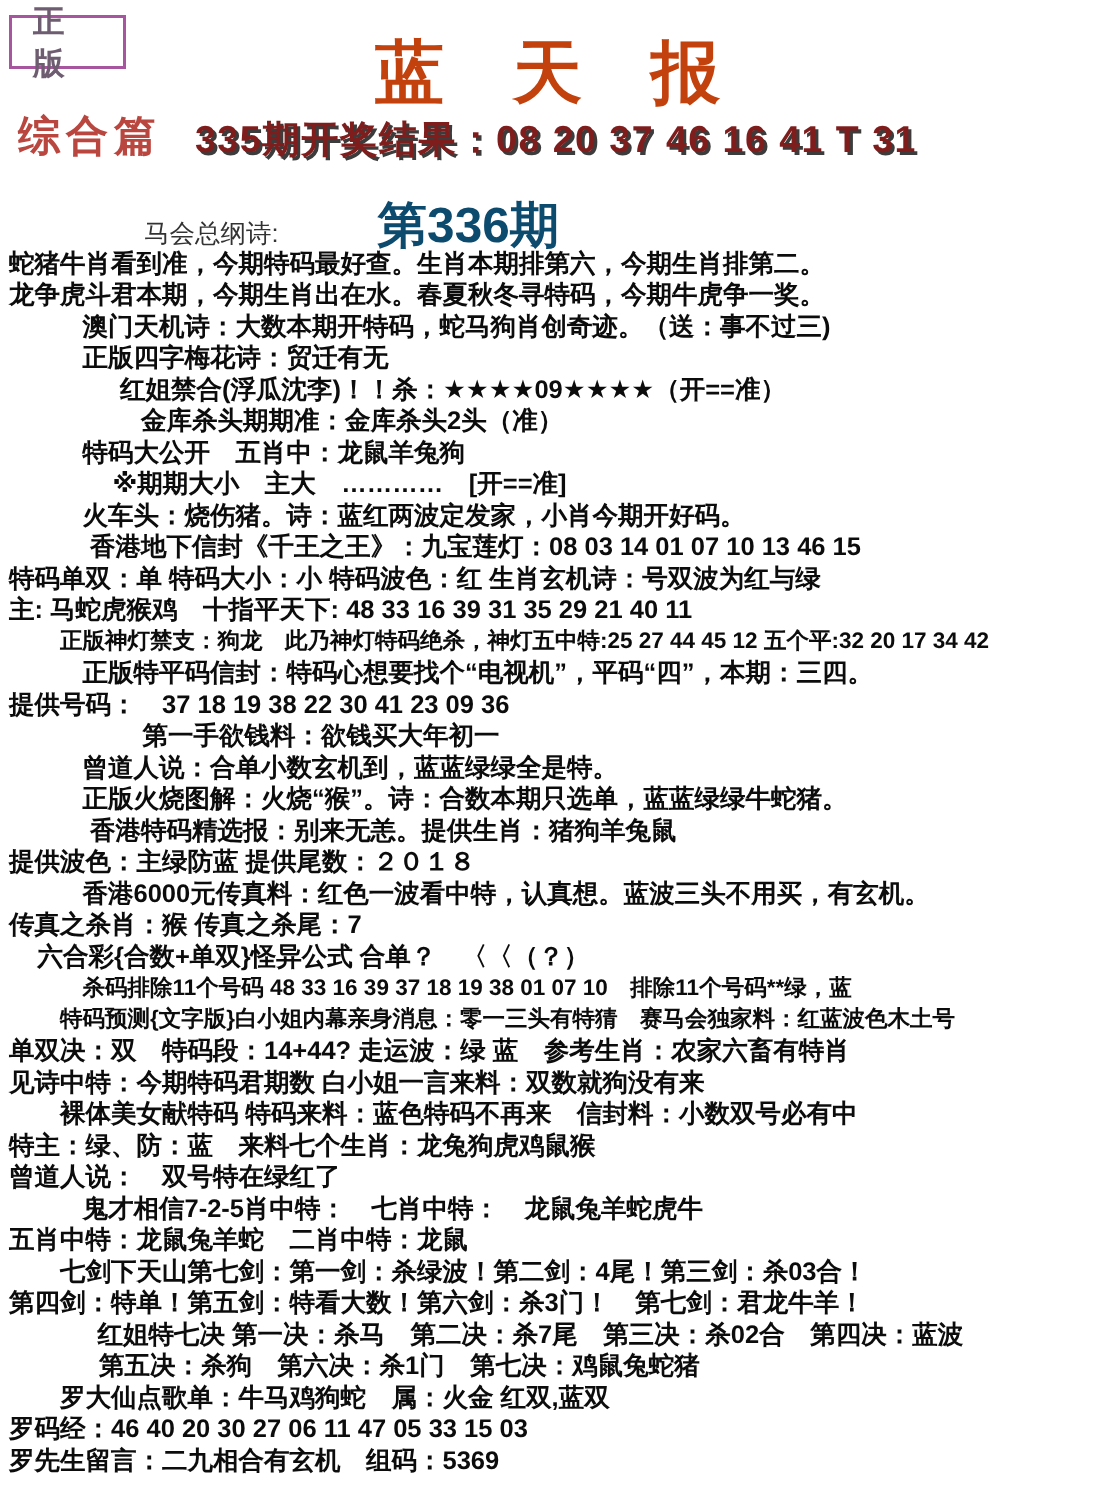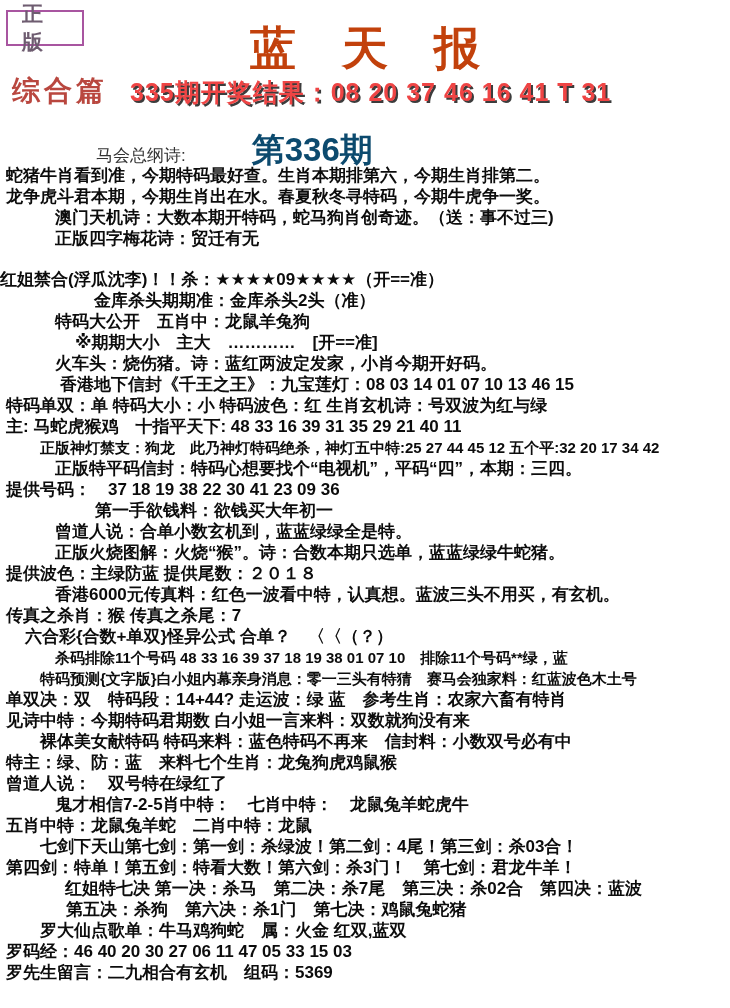--- a/index.html
+++ b/index.html
@@ -27,21 +27,21 @@
     letter-spacing:46px;text-indent:46px;
     white-space:nowrap;
   }
   .section-tag{
     position:absolute;left:12px;top:72px;
     color:#b9473f;font-size:28px;font-weight:700;
     letter-spacing:4px;
   }
   .result-line{
     position:absolute;left:130px;top:76px;
-    color:#ef4444;font-size:25px;font-weight:800;
+    color:#7f1d1d;font-size:25px;font-weight:800;
     text-shadow:2px 2px 0 #3c3c3c;
     white-space:nowrap;letter-spacing:1px;
   }
   
   .issue-row{
     position:absolute;left:0;top:130px;width:730px;height:38px;
     display:flex;align-items:flex-end;
   }
   .issue-label{margin-left:96px;font-size:17px;line-height:24px;color:#333;}
   .issue-title{margin-left:66px;font-size:33px;font-weight:700;line-height:36px;color:#0c4a6e;}
@@ -57,21 +57,21 @@
   .small{font-size:15px;}
   .i0{padding-left:6px;}
   .i25{padding-left:25px;}
   .i30{padding-left:30px;margin-left:36px;}
   .i40{padding-left:40px;}
   .i55{padding-left:55px;}
   .i60{padding-left:60px;}
   .i65{padding-left:65px;}
   .i70{padding-left:94px;}
   .i75{padding-left:75px;}
-  .i80{margin-top:20px;}
+  .i80{padding-left:80px;}
   .i95{padding-left:95px;}
 </style>
 </head>
 <body>
 
 <div class="page">
 
   <div class="badge">正版</div>
 
   <div class="masthead-title">蓝天报</div>
@@ -97,20 +97,21 @@
     <div class="line i55">火车头：烧伤猪。诗：蓝红两波定发家，小肖今期开好码。</div>
     <div class="line i60">香港地下信封《千王之王》：九宝莲灯：08 03 14 01 07 10 13 46 15</div>
     <div class="line i0">特码单双：单 特码大小：小 特码波色：红 生肖玄机诗：号双波为红与绿</div>
     <div class="line i0">主: 马蛇虎猴鸡　十指平天下: 48 33 16 39 31 35 29 21 40 11</div>
     <div class="line i40 small">正版神灯禁支：狗龙　此乃神灯特码绝杀，神灯五中特:25 27 44 45 12 五个平:32 20 17 34 42</div>
     <div class="line i55">正版特平码信封：特码心想要找个“电视机”，平码“四”，本期：三四。</div>
     <div class="line i0">提供号码：　37 18 19 38 22 30 41 23 09 36</div>
     <div class="line i95">第一手欲钱料：欲钱买大年初一</div>
     <div class="line i55">曾道人说：合单小数玄机到，蓝蓝绿绿全是特。</div>
     <div class="line i55">正版火烧图解：火烧“猴”。诗：合数本期只选单，蓝蓝绿绿牛蛇猪。</div>
+    <div class="line i60">香港特码精选报：别来无恙。提供生肖：猪狗羊兔鼠</div>
     <div class="line i0">提供波色：主绿防蓝 提供尾数：２０１８</div>
     <div class="line i55">香港6000元传真料：红色一波看中特，认真想。蓝波三头不用买，有玄机。</div>
     <div class="line i0">传真之杀肖：猴 传真之杀尾：7</div>
     <div class="line i25">六合彩{合数+单双}怪异公式 合单？　〈〈（？）</div>
     <div class="line i55 small">杀码排除11个号码 48 33 16 39 37 18 19 38 01 07 10　排除11个号码**绿，蓝</div>
     <div class="line i40 small">特码预测{文字版}白小姐内幕亲身消息：零一三头有特猜　赛马会独家料：红蓝波色木土号</div>
     <div class="line i0">单双决：双　特码段：14+44? 走运波：绿 蓝　参考生肖：农家六畜有特肖</div>
     <div class="line i0">见诗中特：今期特码君期数 白小姐一言来料：双数就狗没有来</div>
     <div class="line i40">裸体美女献特码 特码来料：蓝色特码不再来　信封料：小数双号必有中</div>
     <div class="line i0">特主：绿、防：蓝　来料七个生肖：龙兔狗虎鸡鼠猴</div>

